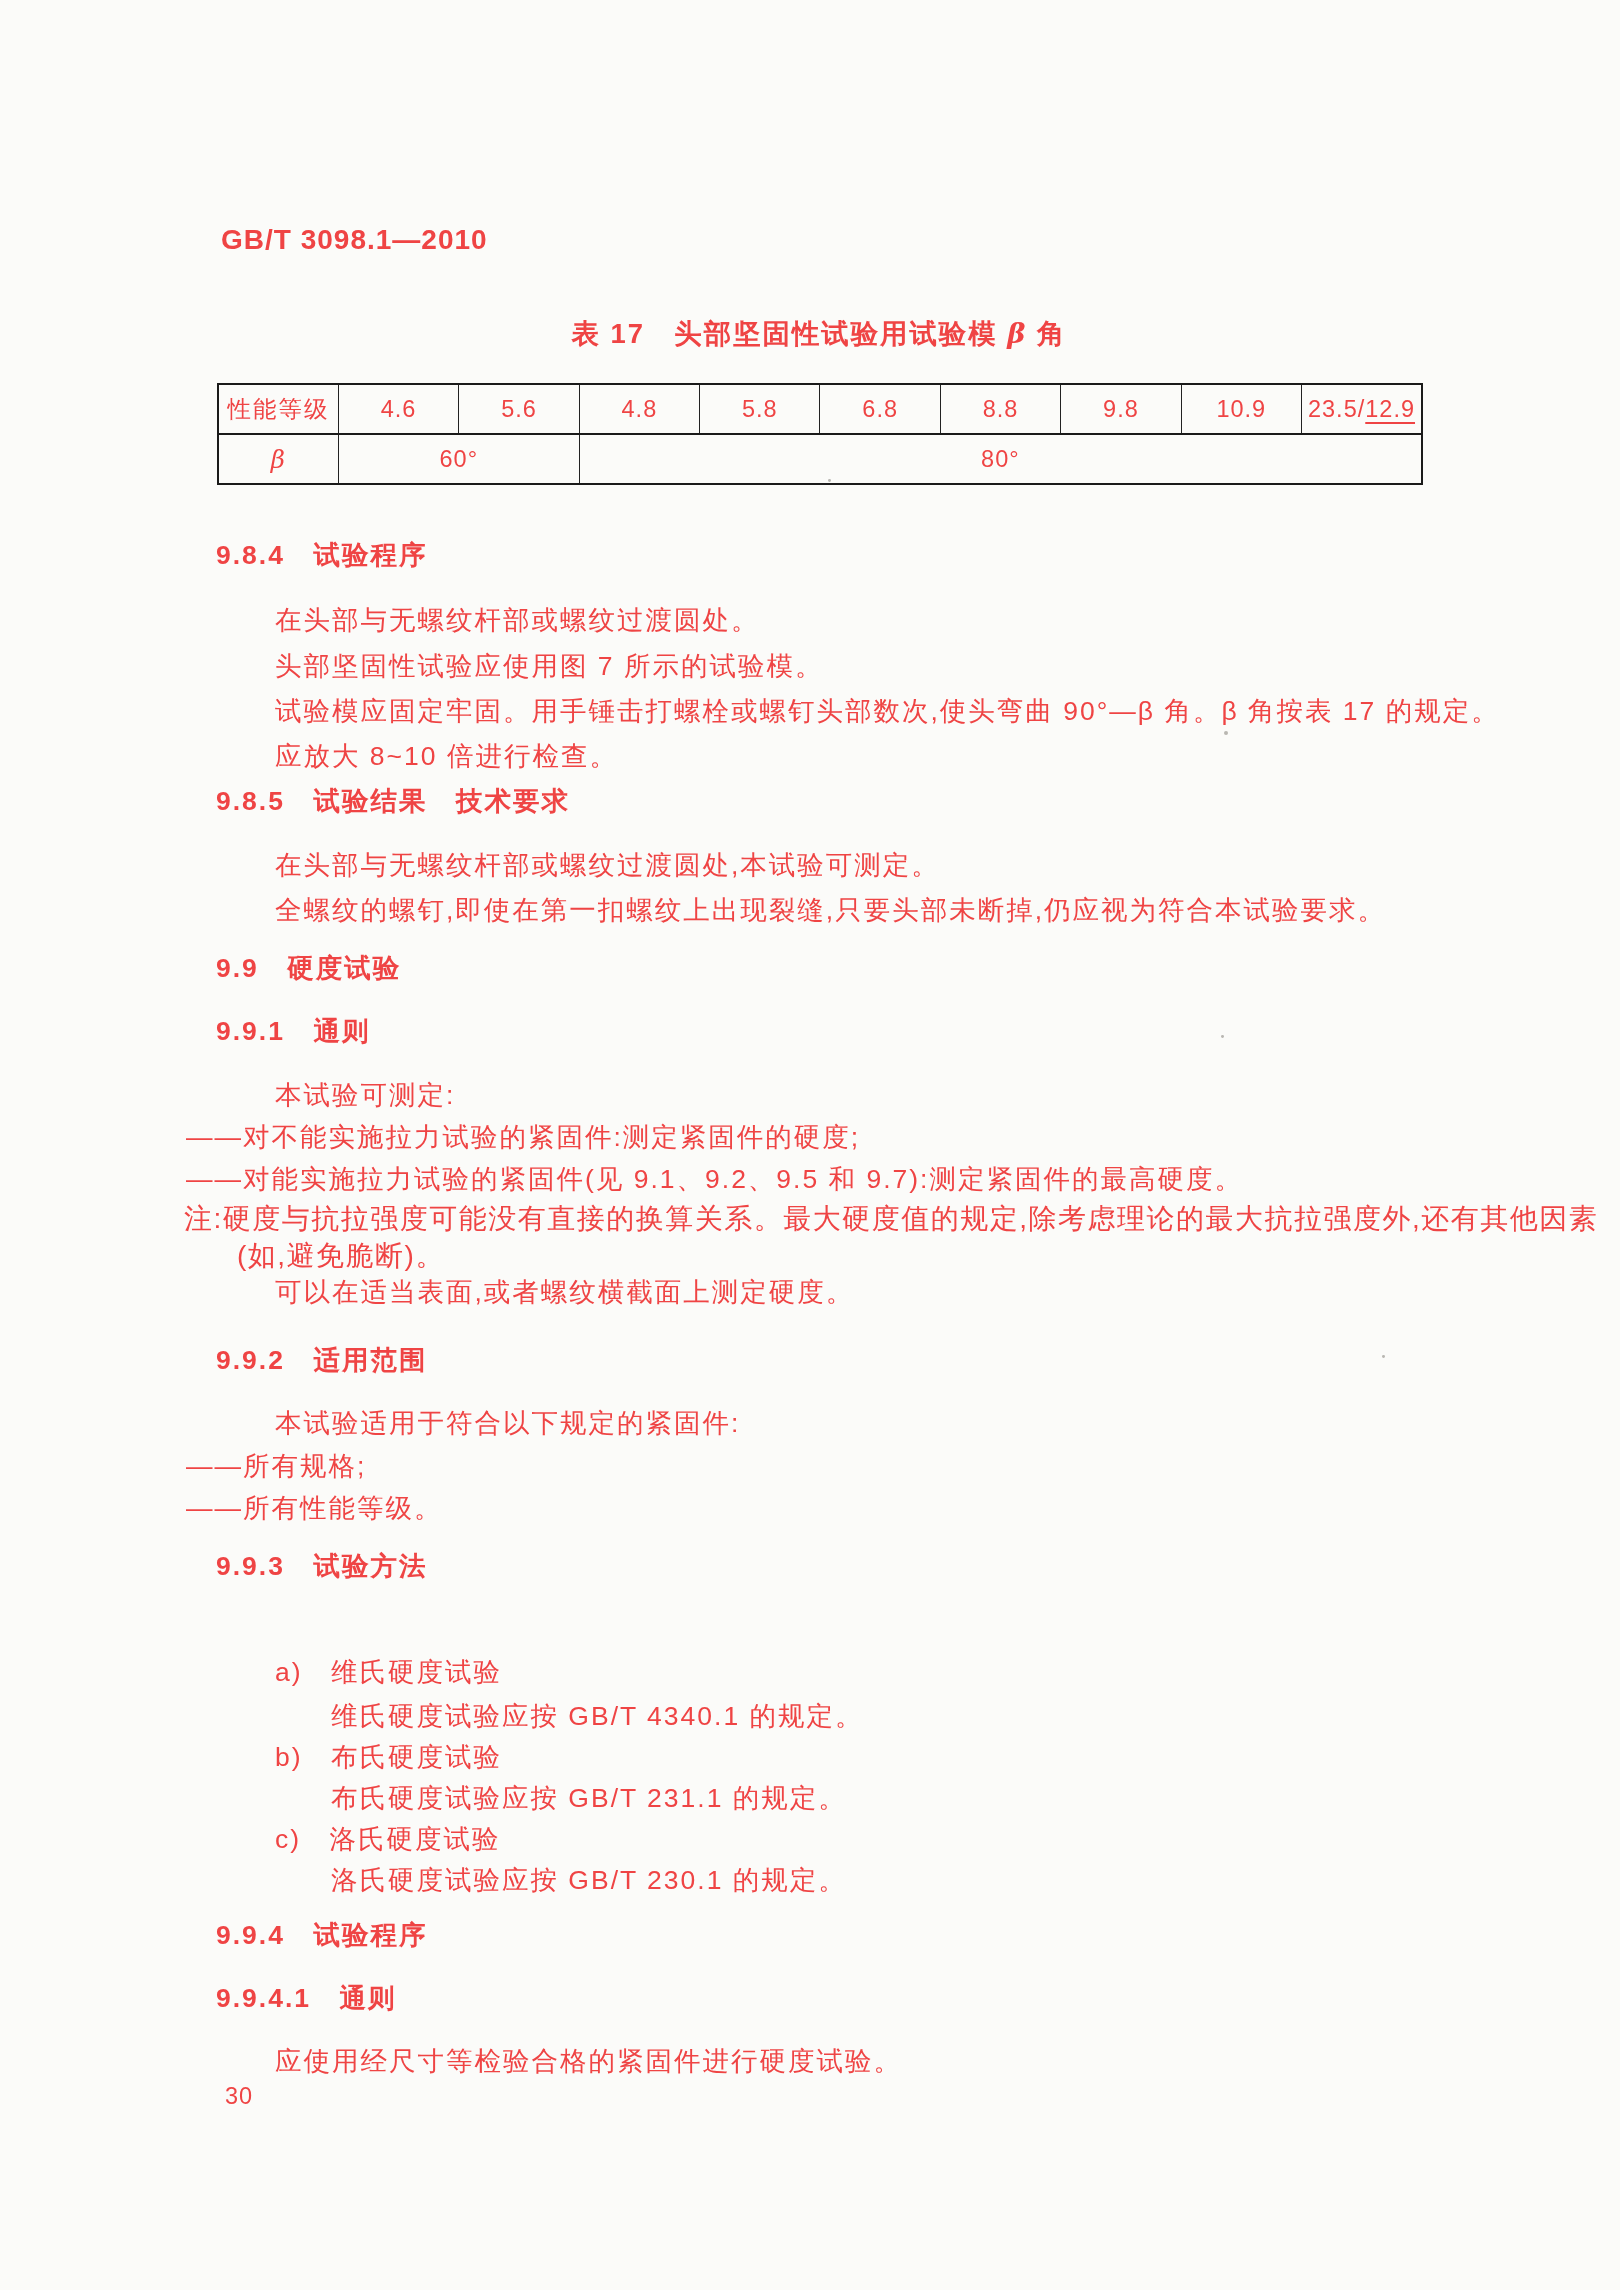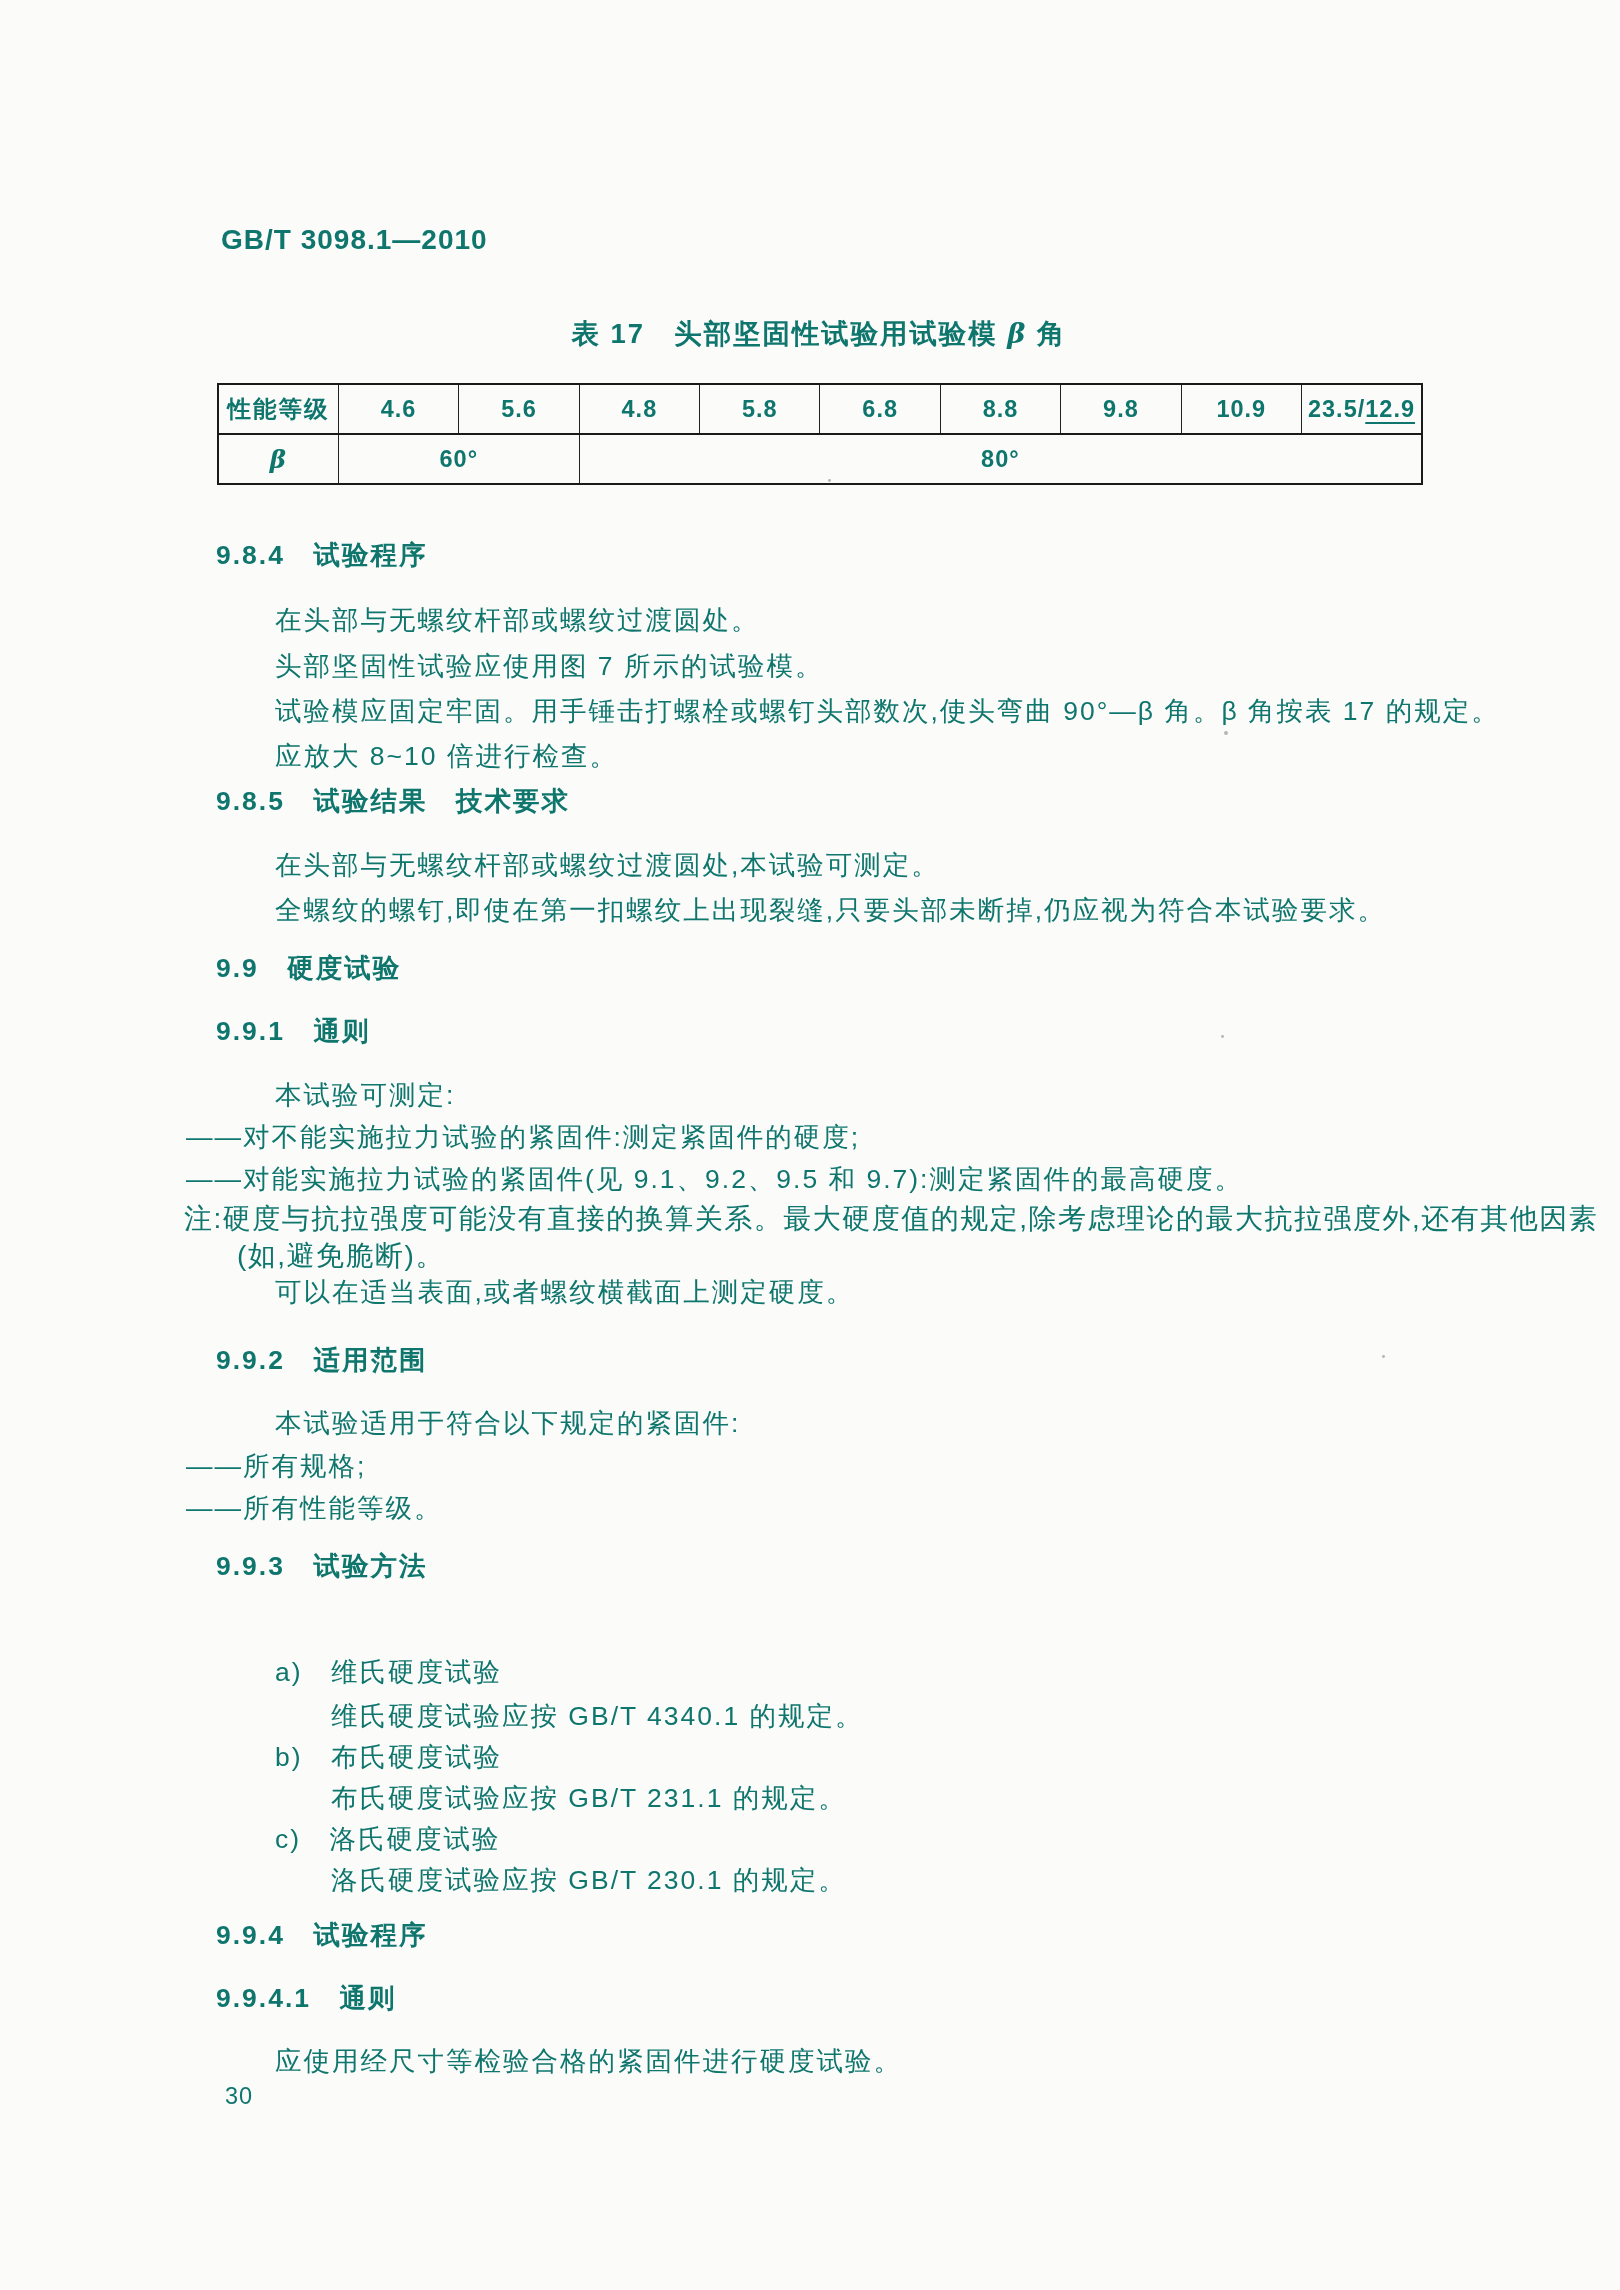--- a/index.html
+++ b/index.html
@@ -1,21 +1,21 @@
 <!DOCTYPE html>
 <html><head>
 <meta charset="utf-8">
 <style>
   html,body{margin:0;padding:0;background:#888;}
   .page{
     position:relative;
     width:1620px;height:2291px;
     background:#fbfbf9;
     font-family:"Liberation Sans","DejaVu Sans",sans-serif;
-    color:#0f766e;
+    color:#ef4444;
     overflow:hidden;
   }
   .line{
     position:absolute;
     white-space:nowrap;
     font-size:26.5px;
     letter-spacing:2px;
     line-height:33px;
   }
   .h{font-weight:bold;}
@@ -31,21 +31,21 @@
   table.beta-table{
     position:absolute;left:217px;top:383px;width:1206px;
     border-collapse:collapse;table-layout:fixed;
     font-size:23.5px;letter-spacing:1px;
   }
   table.beta-table td{
     border:1px solid #222;
     height:48px;text-align:center;vertical-align:middle;
     padding:0;
   }
-  table.beta-table{border:2.9px solid #1a1a1a;font-weight:bold;}
+  table.beta-table{border:2.9px solid #1a1a1a;}
   table.beta-table tr:first-child td{border-bottom:2px solid #1a1a1a;}
   td.lblcell{letter-spacing:2px;}
   td.betacell{font-family:"DejaVu Serif",serif;font-style:italic;font-size:24.5px;}
   .u{text-decoration:underline;text-underline-offset:4.9px;}
   .speck{position:absolute;background:#b9b7b2;border-radius:50%;}
 </style>
 </head>
 <body>
 
 <div class="page">

